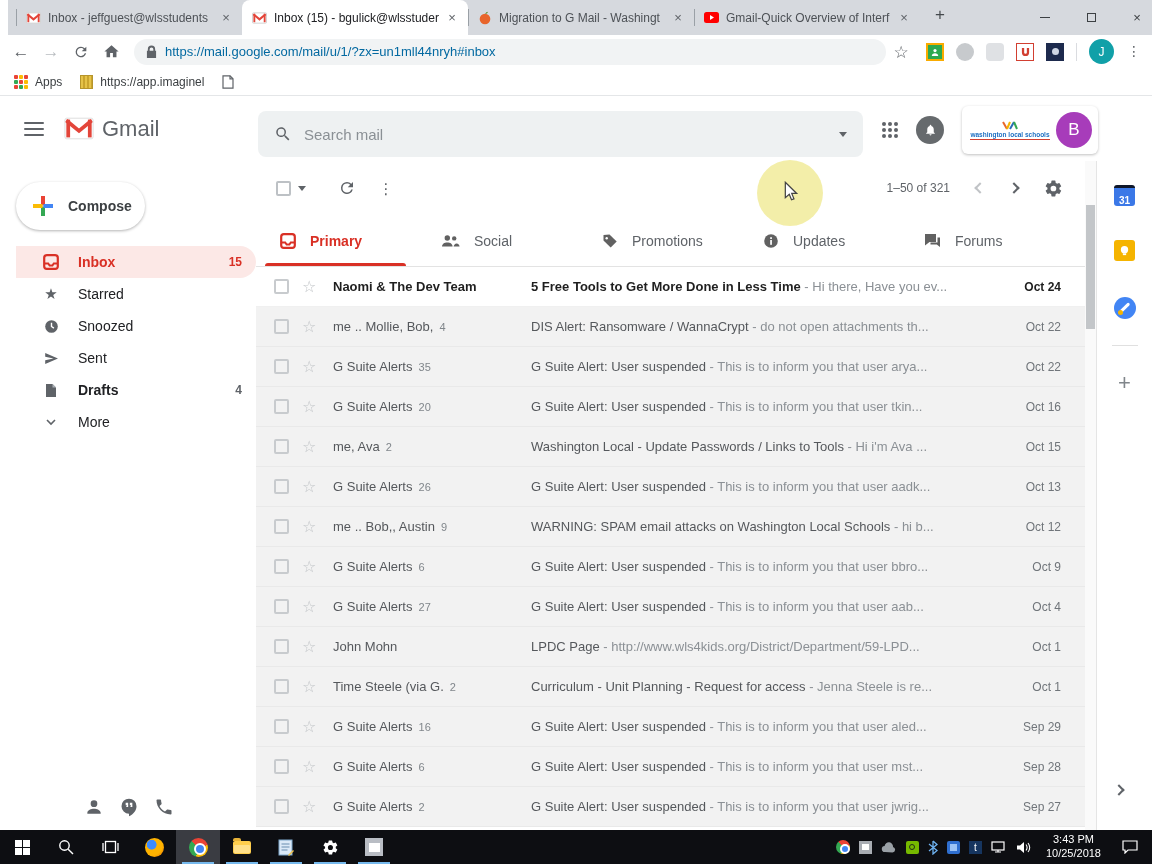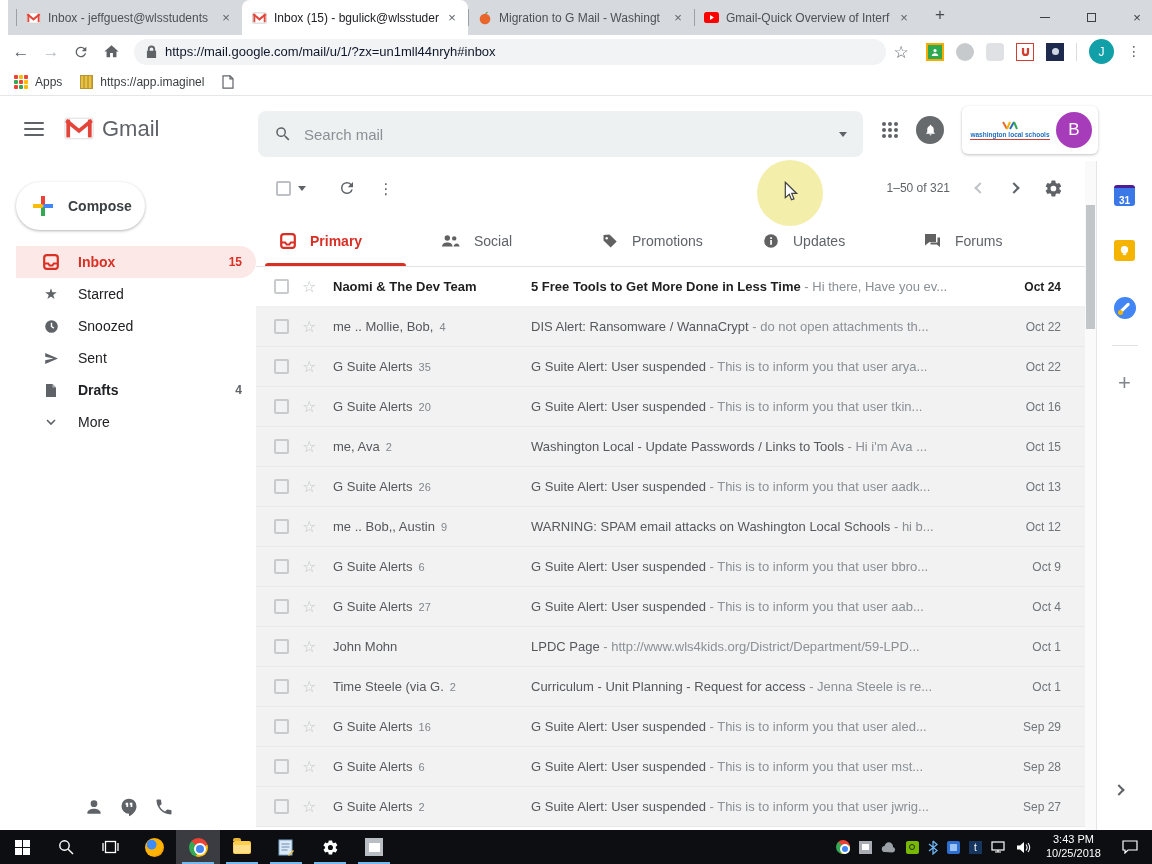--- a/index.html
+++ b/index.html
@@ -22,21 +22,21 @@
   #win-controls{margin-left:auto;display:flex;height:35px;}
   .wc{width:46px;height:35px;display:flex;align-items:center;justify-content:center;color:#3c4043;font-size:13px;}
   .wc .bar{width:10px;height:1px;background:#3c4043;}
   .wc .box{width:9px;height:9px;border:1px solid #3c4043;}
 
   
   #navbar{left:0;top:35px;width:1152px;height:33px;background:#fff;display:flex;align-items:center;}
   .navic{width:30px;text-align:center;font-size:17px;color:#5f6368;flex:none;}
   .navic.dis{color:#b8bcc0;}
   #omnibox{flex:none;width:752px;height:26px;margin-left:8px;background:#f1f3f4;border-radius:13px;display:flex;align-items:center;padding:0 12px;}
-  #url-text{font-size:13px;color:#0f172a;margin-left:8px;white-space:nowrap;overflow:hidden;}
+  #url-text{font-size:13px;color:#0369a1;margin-left:8px;white-space:nowrap;overflow:hidden;}
   #ext-row{display:flex;align-items:center;margin-left:10px;gap:12px;}
   .extic{width:18px;height:18px;flex:none;}
   #chrome-avatar{width:25px;height:25px;border-radius:50%;background:#11a0a8;color:#fff;font-size:12px;display:flex;align-items:center;justify-content:center;}
   .vdots{color:#5f6368;font-size:14px;letter-spacing:0;line-height:5px;text-align:center;width:16px;}
 
   
   #bookmarksbar{left:0;top:68px;width:1152px;height:28px;background:#fff;border-bottom:1px solid #e4e6e8;display:flex;align-items:center;padding-left:14px;gap:18px;}
   .bm{display:flex;align-items:center;gap:7px;font-size:12px;color:#3c4043;}
   #apps-grid-ic{display:grid;grid-template-columns:repeat(3,4px);grid-gap:1px;}
   #apps-grid-ic i{width:4px;height:4px;border-radius:1px;}
@@ -95,21 +95,21 @@
   .erow .scnt{font-size:11px;color:#80868b;margin-left:3px;}
   .erow .subj{flex:1;white-space:nowrap;overflow:hidden;margin-right:12px;color:#55585c;}
   .erow .snip{color:#8b9095;}
   .erow .edate{flex:none;width:52px;text-align:right;font-size:12px;color:#70757a;}
   .erow.unread .sender,.erow.unread .s1,.erow.unread .edate{color:#1f1f1f;font-weight:bold;}
 
   #list-scrollbar{width:11px;flex:none;background:#fafafa;position:relative;}
   #scroll-thumb{position:absolute;left:1px;top:44px;width:9px;height:124px;background:#c3c6c9;}
 
   #rightpanel{width:56px;flex:none;border-left:1px solid #e5e5e5;background:#fff;position:relative;display:flex;flex-direction:column;align-items:center;}
-  #rp-calendar{margin-top:24px;width:21px;height:21px;background:#3b78e7;border-radius:3px;color:#fff;font-size:10px;font-weight:bold;display:flex;align-items:flex-end;justify-content:center;border-top:3px solid #4c1d95;}
+  #rp-calendar{margin-top:24px;width:21px;height:21px;background:#3b78e7;border-radius:3px;color:#fff;font-size:10px;font-weight:bold;display:flex;align-items:flex-end;justify-content:center;border-top:3px solid #0f172a;}
   #rp-keep{margin-top:34px;width:21px;height:21px;background:#f5b400;border-radius:3px;display:flex;align-items:center;justify-content:center;}
   #rp-tasks{margin-top:36px;width:22px;height:22px;background:#4285f4;border-radius:50%;position:relative;}
   #rp-tasks i{position:absolute;left:5px;top:9px;width:12px;height:3px;background:#fff;border-radius:2px;transform:rotate(-45deg);}
   #rp-tasks b{position:absolute;left:4px;top:13px;width:5px;height:5px;border-radius:50%;background:#f4b400;}
   #rp-div{margin-top:26px;width:26px;height:1px;background:#e0e0e0;}
   #rp-plus{margin-top:24px;font-size:22px;color:#80868b;font-weight:300;}
   #rp-collapse{position:absolute;bottom:36px;left:18px;}
 
   
   #click-highlight{left:757px;top:160px;width:66px;height:66px;border-radius:50%;background:rgba(242,236,160,.9);z-index:40;}

